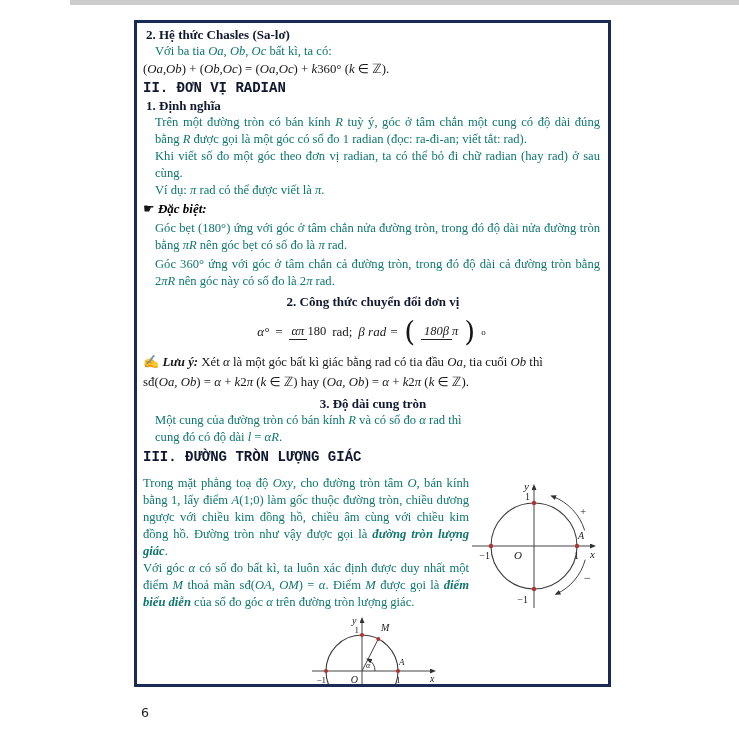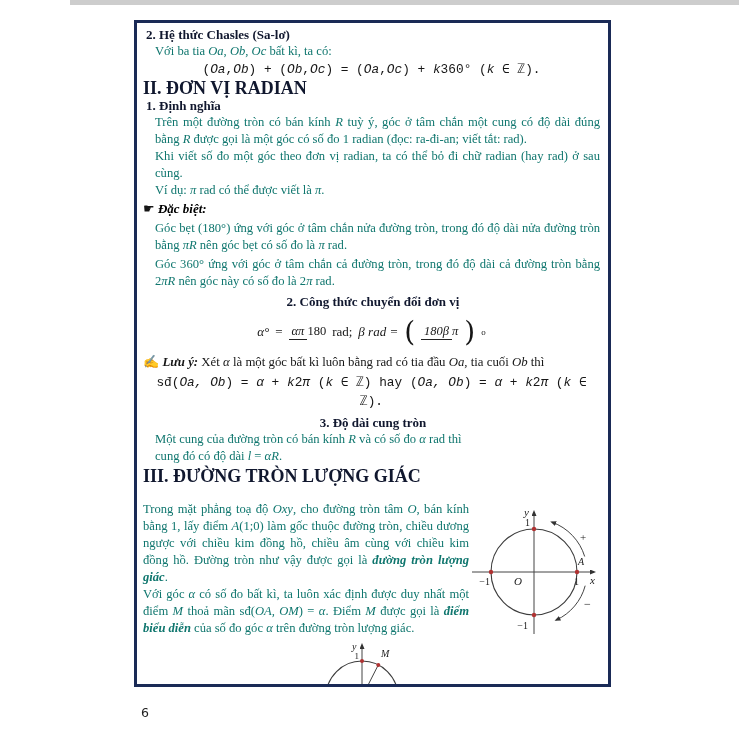--- a/index.html
+++ b/index.html
@@ -4,42 +4,42 @@
 <style>
   html,body{margin:0;padding:0;background:#fff;}
   .page{position:relative;width:739px;height:739px;background:#ffffff;
         font-family:"Liberation Serif",serif;color:#161616;overflow:hidden;}
   .top-strip{position:absolute;top:0;left:70px;right:0;height:5px;background:#cdcdcd;}
   .content-box{position:absolute;left:134px;top:20px;width:477px;height:667px;
         border:3px solid #1a2a56;box-sizing:border-box;background:#fff;
         padding:3px 8px 0 6px;overflow:hidden;}
   .h{font-weight:bold;font-size:13px;line-height:17px;margin:0;color:#10172e;}
   .h.num{padding-left:3px;}
-  .h.roman{font-size:18px;line-height:18px;}
+  .h.roman{font-size:14px;line-height:18px;font-family:Liberation Mono, monospace;}
   p{margin:0;}
   .body{font-size:12.6px;line-height:17px;text-align:justify;padding-left:12px;color:#0f766e;}
   .noind{padding-left:0;}
-  .formula{font-size:12.8px;line-height:19px;text-align:center;padding-left:0;font-family:Liberation Mono, monospace;}
+  .formula{font-size:12.8px;line-height:19px;text-align:left;padding-left:0;}
   .st-i{font-style:italic;}
   .st-bi{font-weight:bold;font-style:italic;}
   .special{font-size:13px;line-height:19px;}
   .special .bi{font-weight:bold;font-style:italic;color:#000000;}
   .marker{font-style:normal;font-size:13px;}
   .mt2{margin-top:2px;} .mt3{margin-top:3px;text-align:center;}
   .conv{display:flex;align-items:center;justify-content:center;gap:6px;
         font-size:13px;margin:3px 0 2px 0;height:38px;}
   .mi{font-style:italic;}
   .frac{display:inline-flex;flex-direction:row;text-align:center;vertical-align:middle;
         font-size:12.5px;line-height:15px;}
   .frac .num{border-bottom:1px solid #222;padding:0 3px;display:block;}
   .frac .den{display:block;text-align:right;}
   .bigp{font-size:28px;font-weight:400;line-height:28px;font-family:"DejaVu Serif",serif;}
   .degsup{font-size:9px;vertical-align:super;line-height:0;}
   .luuy-row{font-size:12.8px;line-height:18px;}
-  .twocol{position:relative;margin-top:16px;min-height:138px;}
+  .twocol{position:relative;margin-top:9px;min-height:138px;}
   .coltext{width:326px;}
   .svg1{position:absolute;right:-2px;top:1px;}
   .diag2{text-align:center;margin-top:0;}
   .pagenum{position:absolute;left:141px;top:705px;font-size:12.5px;
         font-family:"DejaVu Sans",sans-serif;color:#222;}
   svg text{font-family:"Liberation Serif",serif;fill:#222;}
 </style>
 </head>
 <body>
 
@@ -74,21 +74,21 @@
       <span class="mi">β rad =</span>
       <span class="bigp">(</span>
       <span class="frac">
           <span class="num mi">180β</span>
           <span class="den mi">π</span>
         </span>
       <span class="bigp">)</span>
         <span class="degsup">o</span>
     </div>
 
-    <p class="luuy-row"><span class="marker">✍</span> <span class="st-bi">Lưu ý:</span><span><span> Xét </span><span class="st-i">α</span><span>  là một góc bất kì luôn bằng rad có tia đầu </span><span class="st-i">Oa</span><span>, tia cuối </span><span class="st-i">Ob</span><span> thì</span></span></p>
+    <p class="luuy-row"><span class="marker">✍</span> <span class="st-bi">Lưu ý:</span><span><span> Xét </span><span class="st-i">α</span><span>  là một góc bất kì giác bằng rad có tia đầu </span><span class="st-i">Oa</span><span>, tia cuối </span><span class="st-i">Ob</span><span> thì</span></span></p>
     <p class="formula mt2"><span>sđ(</span><span class="st-i">Oa, Ob</span><span>) = </span><span class="st-i">α</span><span> + </span><span class="st-i">k</span><span>2</span><span class="st-i">π</span><span>  (</span><span class="st-i">k</span><span> ∈ ℤ) hay (</span><span class="st-i">Oa, Ob</span><span>) = </span><span class="st-i">α</span><span> + </span><span class="st-i">k</span><span>2</span><span class="st-i">π</span><span>  (</span><span class="st-i">k</span><span> ∈ ℤ).</span></p>
 
     <p class="h num mt3">3. Độ dài cung tròn</p>
     <p class="body"><span>Một cung của đường tròn có bán kính </span><span class="st-i">R</span><span> và có số đo </span><span class="st-i">α</span><span> rad thì</span></p>
     <p class="body"><span>cung đó có độ dài </span><span class="st-i">l</span><span> = </span><span class="st-i">αR</span><span>.</span></p>
 
     <p class="h roman mt2">III. ĐƯỜNG TRÒN LƯỢNG GIÁC</p>
 
     <div class="twocol">
       <div class="coltext">

